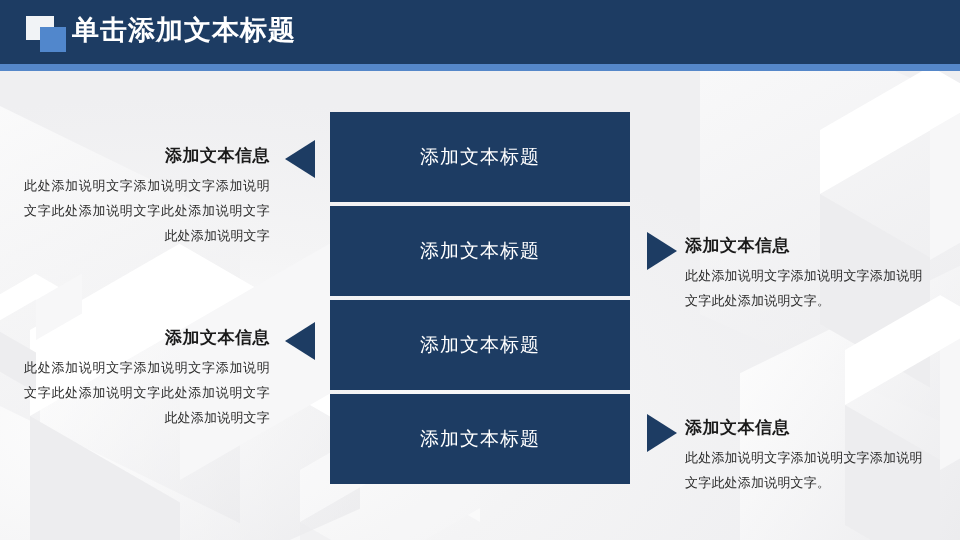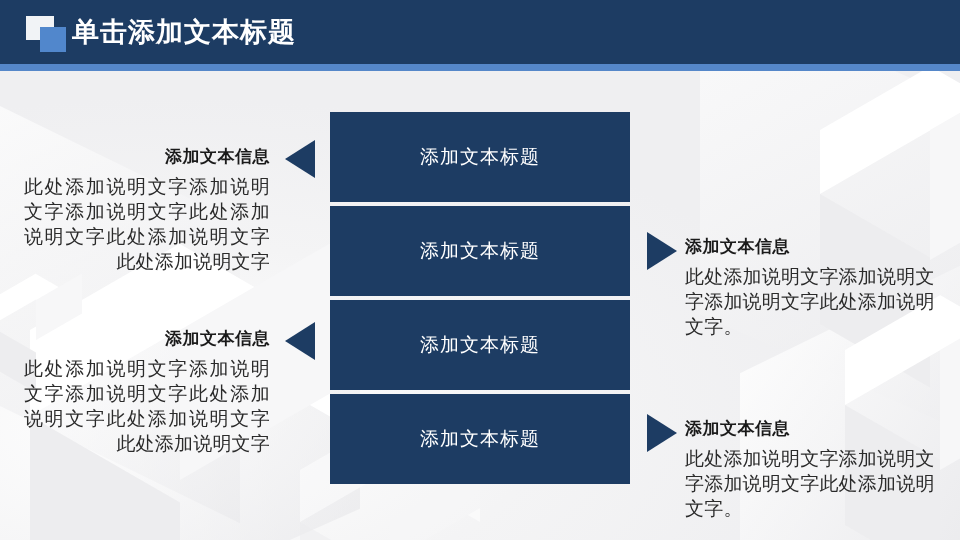--- a/index.html
+++ b/index.html
@@ -13,20 +13,21 @@
     font-family: "Liberation Sans", "DejaVu Sans", sans-serif;
     background: #ffffff;
   }
 
   #slide {
     position: relative;
     width: 960px;
     height: 540px;
     overflow: hidden;
     background: #fbfbfc;
+    font-family: Liberation Mono, monospace;
   }
 
   
   .bg-layer {
     position: absolute;
     inset: 0;
     overflow: hidden;
     pointer-events: none;
   }
   .bg-base {
@@ -150,21 +151,21 @@
 
   .txt-head {
     font-size: 17px;
     font-weight: bold;
     color: #1a1a1a;
     line-height: 22px;
     letter-spacing: 0.5px;
     margin-bottom: 6px;
   }
   .txt-body {
-    font-size: 19px;
+    font-size: 13px;
     color: #2b2b2b;
     line-height: 25px;
     letter-spacing: 0.2px;
   }
   .txt-block.left .txt-body { text-align: justify; text-align-last: right; }
 </style>
 </head>
 <body>
 
 <div id="slide">

